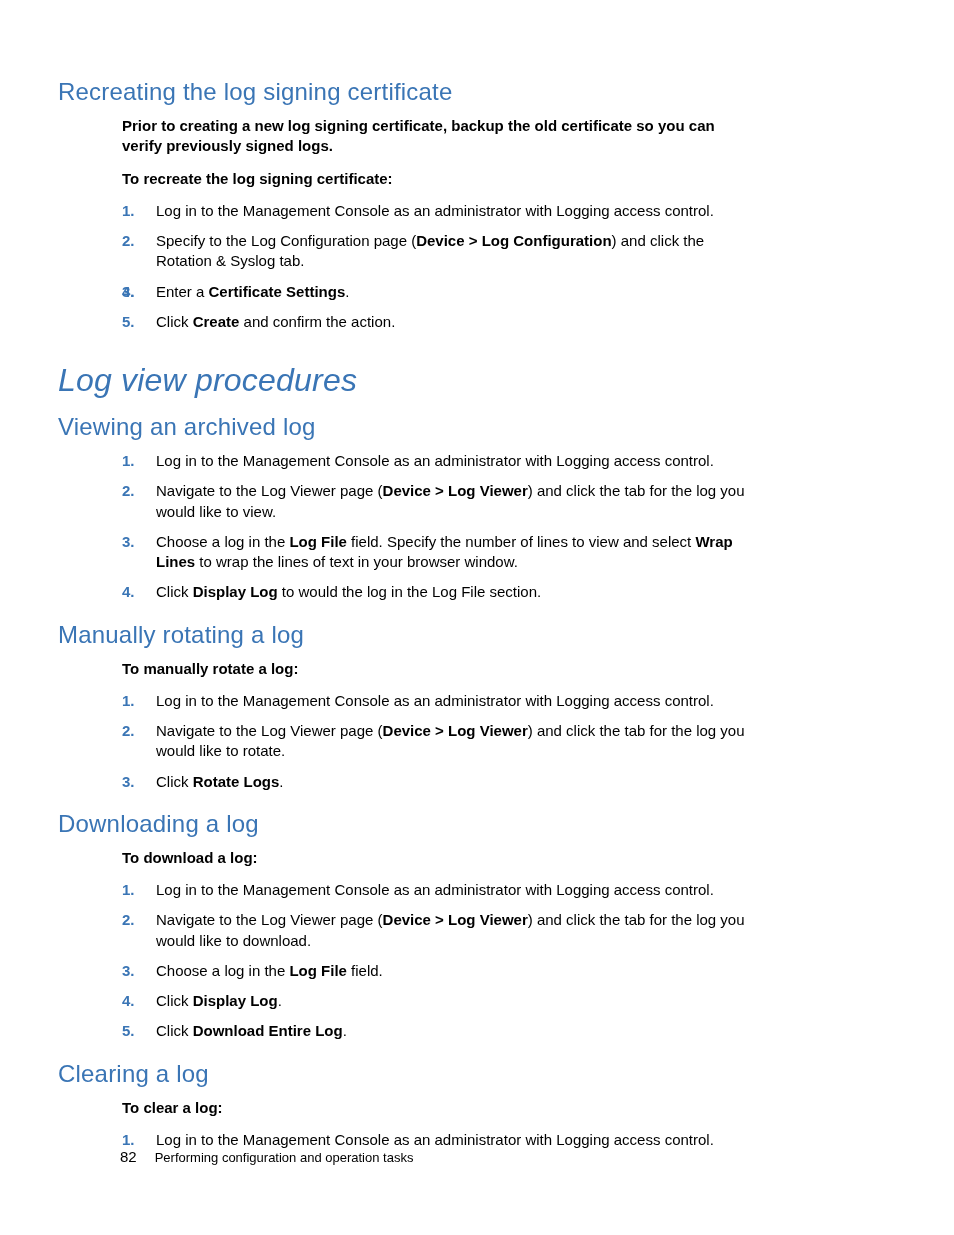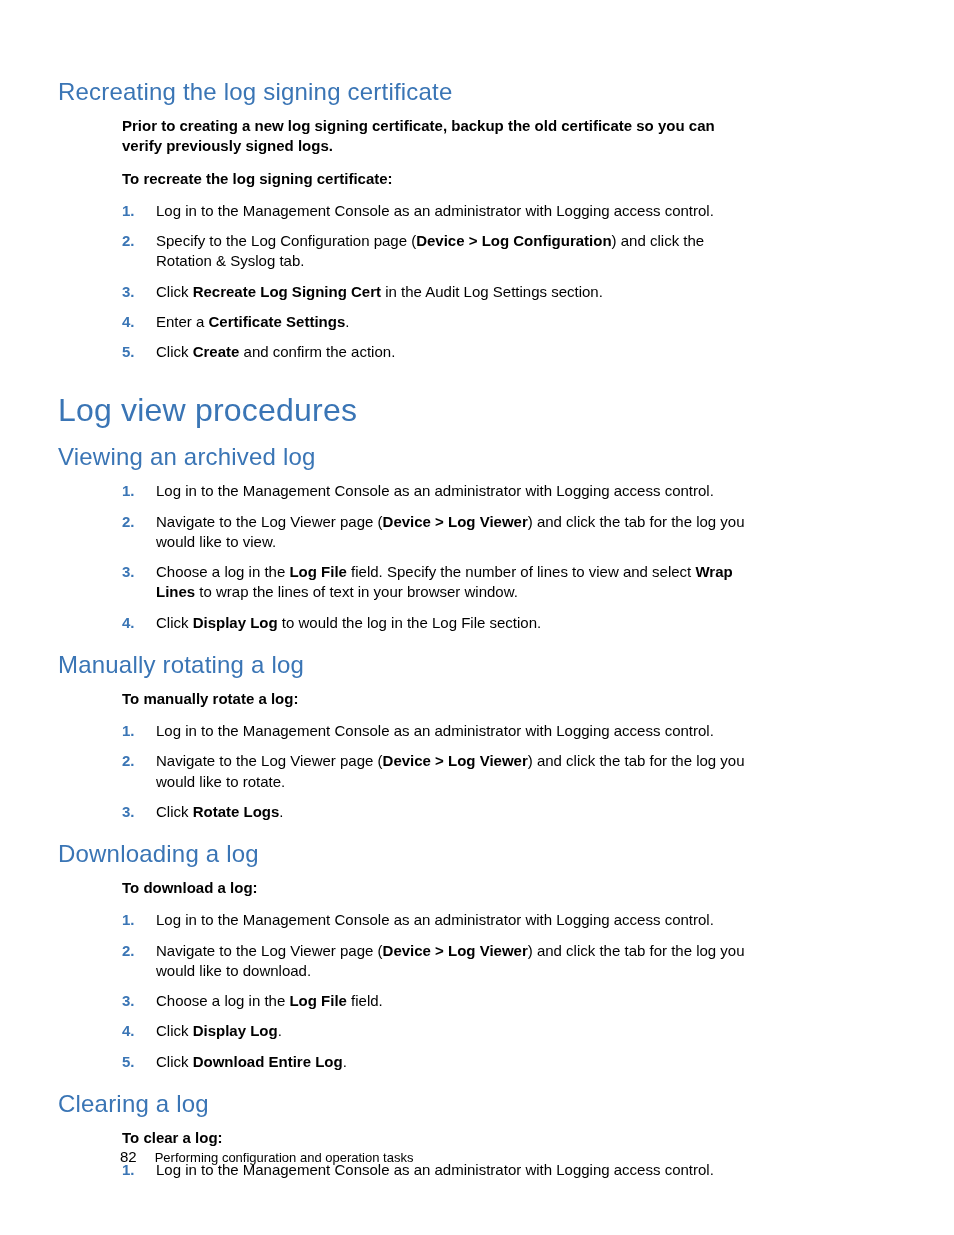--- a/index.html
+++ b/index.html
@@ -24,20 +24,21 @@
     margin: 0 0 10px 0;
     letter-spacing: 0.2px;
   }
   .h1 {
     font-family: "Futura", "Century Gothic", "Trebuchet MS", Arial, sans-serif;
     font-weight: 300;
     color: #3a75b5;
     font-size: 32px;
     margin: 30px 0 14px 0;
     letter-spacing: 0.2px;
+    font-style: italic;
   }
   .para {
     font-size: 15px;
     line-height: 1.35;
     margin: 0 0 12px 0;
     padding-left: 64px;
     font-weight: bold;
   }
   ol.steps {
     list-style: none;
@@ -71,21 +72,21 @@
 <body>
 
 <div class="page">
 
   <div class="h2">Recreating the log signing certificate</div>
   <p class="para">Prior to creating a new log signing certificate, backup the old certificate so you can verify previously signed logs.</p>
   <p class="para">To recreate the log signing certificate:</p>
   <ol class="steps">
     <li><span class="num">1.</span><span>Log in to the Management Console as an administrator with Logging access control.</span></li>
     <li><span class="num">2.</span><span><span>Specify to the Log Configuration page (</span><b>Device &gt; Log Configuration</b><span>) and click the Rotation &amp; Syslog tab.</span></span></li>
-    <li><span class="num">3.</span><span><span>Click </span><b>Recreate Log Signing Cert</b><span> in the Audit Log Settings section.</span></span></li>
+    <li><span class="num">3.</span></li>
     <li><span class="num">4.</span><span><span>Enter a </span><b>Certificate Settings</b><span>.</span></span></li>
     <li><span class="num">5.</span><span><span>Click </span><b>Create</b><span> and confirm the action.</span></span></li>
   </ol>
 
   <div class="h1">Log view procedures</div>
 
   <div class="h2">Viewing an archived log</div>
   <ol class="steps">
     <li><span class="num">1.</span><span>Log in to the Management Console as an administrator with Logging access control.</span></li>
     <li><span class="num">2.</span><span><span>Navigate to the Log Viewer page (</span><b>Device &gt; Log Viewer</b><span>) and click the tab for the log you would like to view.</span></span></li>

